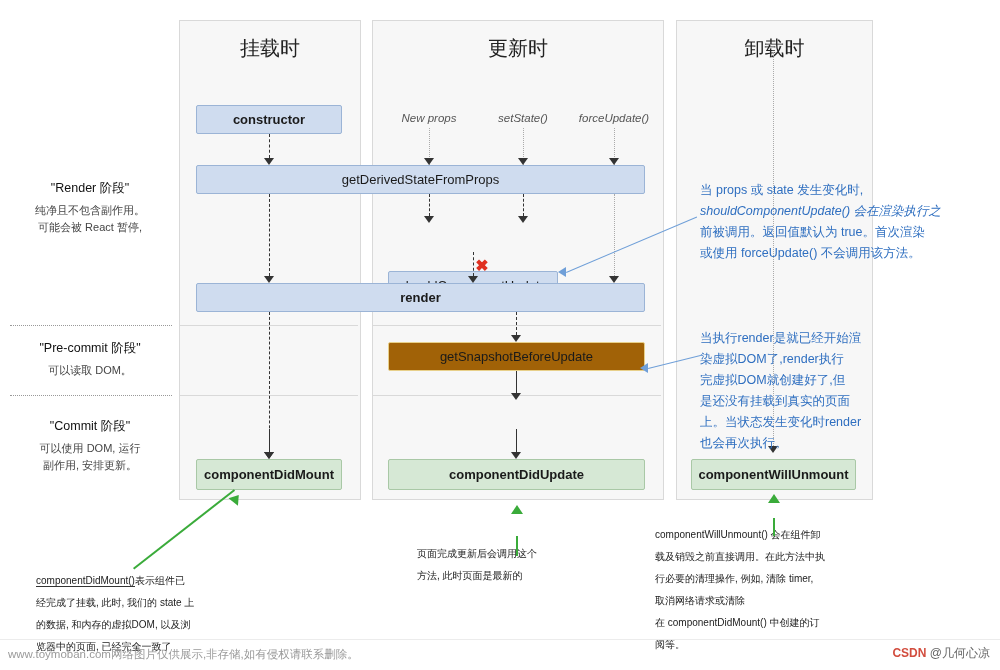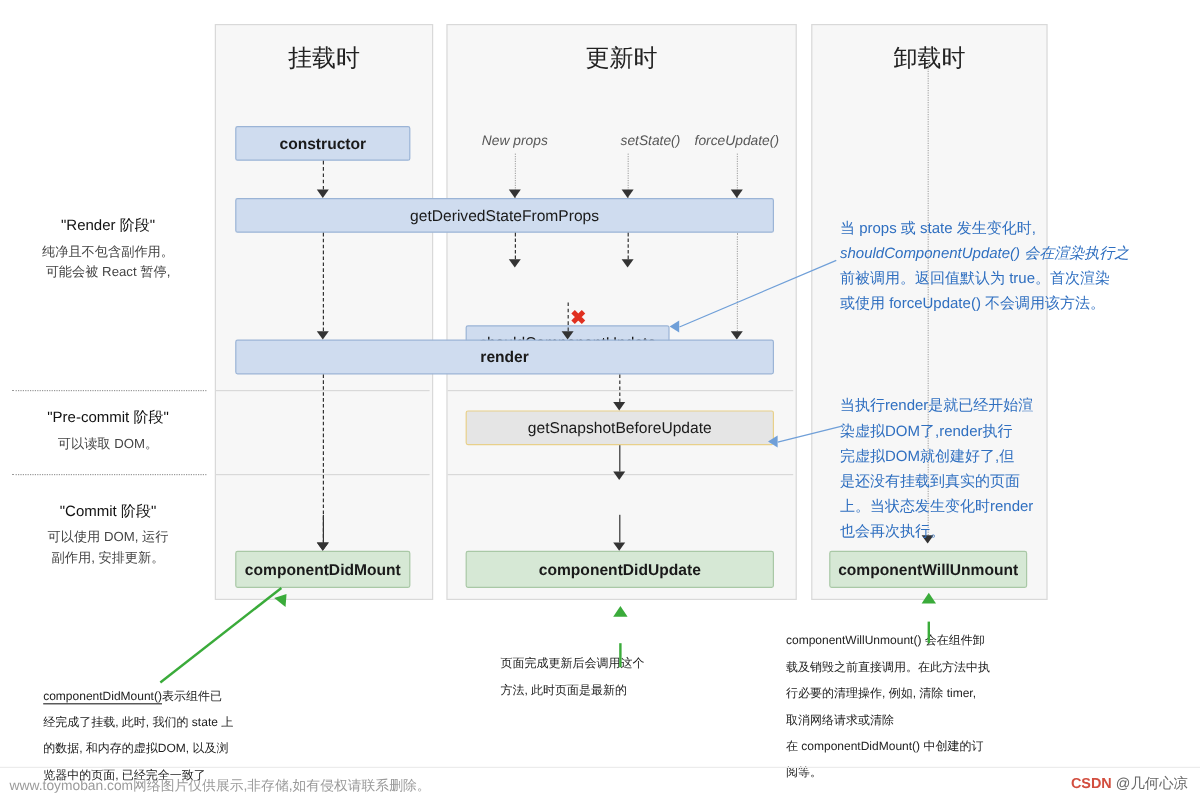--- a/index.html
+++ b/index.html
@@ -86,21 +86,21 @@
     position: absolute;
     box-sizing: border-box;
     border-radius: 2px;
     display: flex;
     align-items: center;
     justify-content: center;
     font-size: 13px;
     text-align: center;
   }
   .box.blue   { background: #cfdcef; border: 1px solid #9bb4d6; color: #1a1a1a; }
-  .box.yellow { background: #e5e5e5; border: 1px solid #e8d08a; color: #1a1a1a; }
+  .box.yellow { background: #a16207; border: 1px solid #e8d08a; color: #1a1a1a; }
   .box.green  { background: #d6e8d5; border: 1px solid #a9c8a6; color: #1a1a1a; }
 
   #box-constructor      { left: 196px; top: 105px; width: 146px; height: 29px; font-weight: bold; }
   #box-gdsfp            { left: 196px; top: 165px; width: 449px; height: 29px; }
   #box-scu              { left: 388px; top: 223px; width: 170px; height: 29px; margin-top: 48px; }
   #box-render           { left: 196px; top: 283px; width: 449px; height: 29px; font-weight: bold; }
   #box-snapshot         { left: 388px; top: 342px; width: 257px; height: 29px; }
   #box-reactupdate      { left: 196px; top: 400px; width: 449px; height: 29px; font-style: italic; }
   #box-cdm              { left: 196px; top: 459px; width: 146px; height: 31px; font-weight: bold; }
   #box-cdu              { left: 388px; top: 459px; width: 257px; height: 31px; font-weight: bold; }
@@ -108,21 +108,21 @@
 
   
   .trigger {
     position: absolute;
     font-size: 11.5px;
     font-style: italic;
     color: #555;
     text-align: center;
   }
   #trig-newprops { left: 389px; top: 112px; width: 80px; text-align: center; }
-  #trig-setstate { left: 502px; top: 112px; width: 80px; }
+  #trig-setstate { left: 483px; top: 112px; width: 80px; }
   #trig-force    { left: 570px; top: 112px; width: 88px; }
 
   
   .vline {
     position: absolute;
     width: 0;
     border-left: 1.5px solid #333;
   }
   .vline.dashed { border-left-style: dashed; }
   .vline.dotted { border-left: 1px dotted #aaa; }

